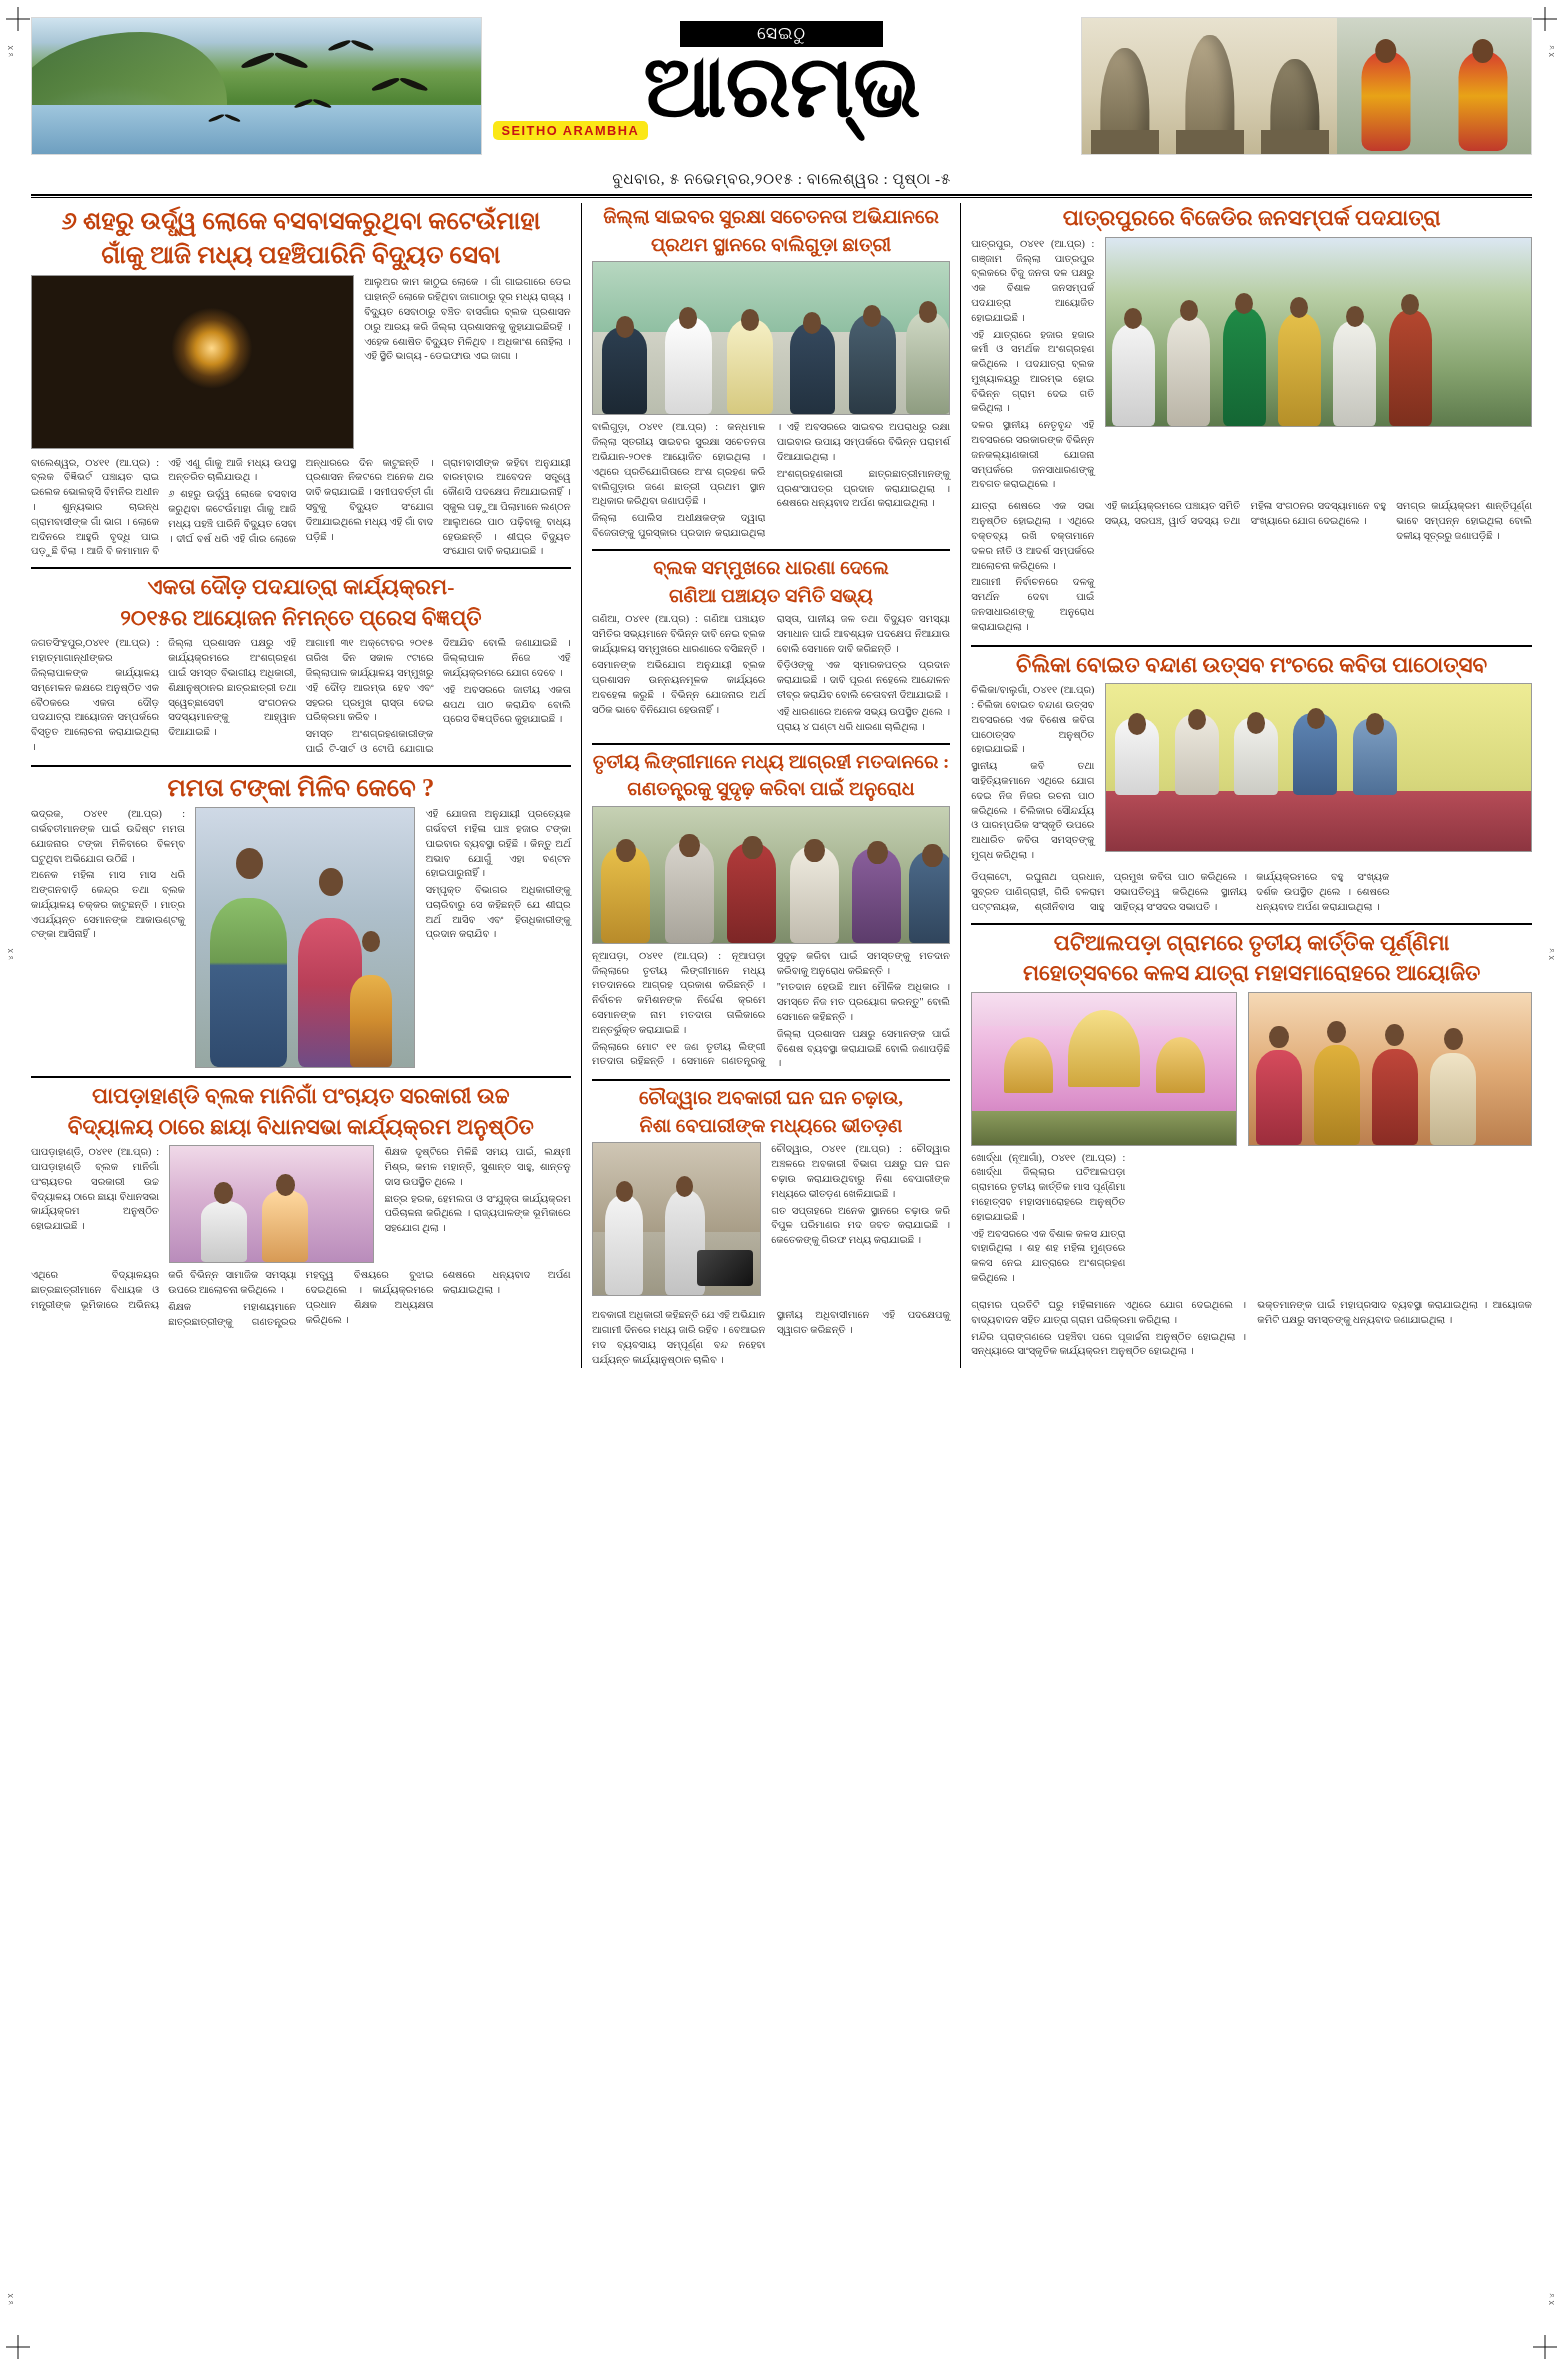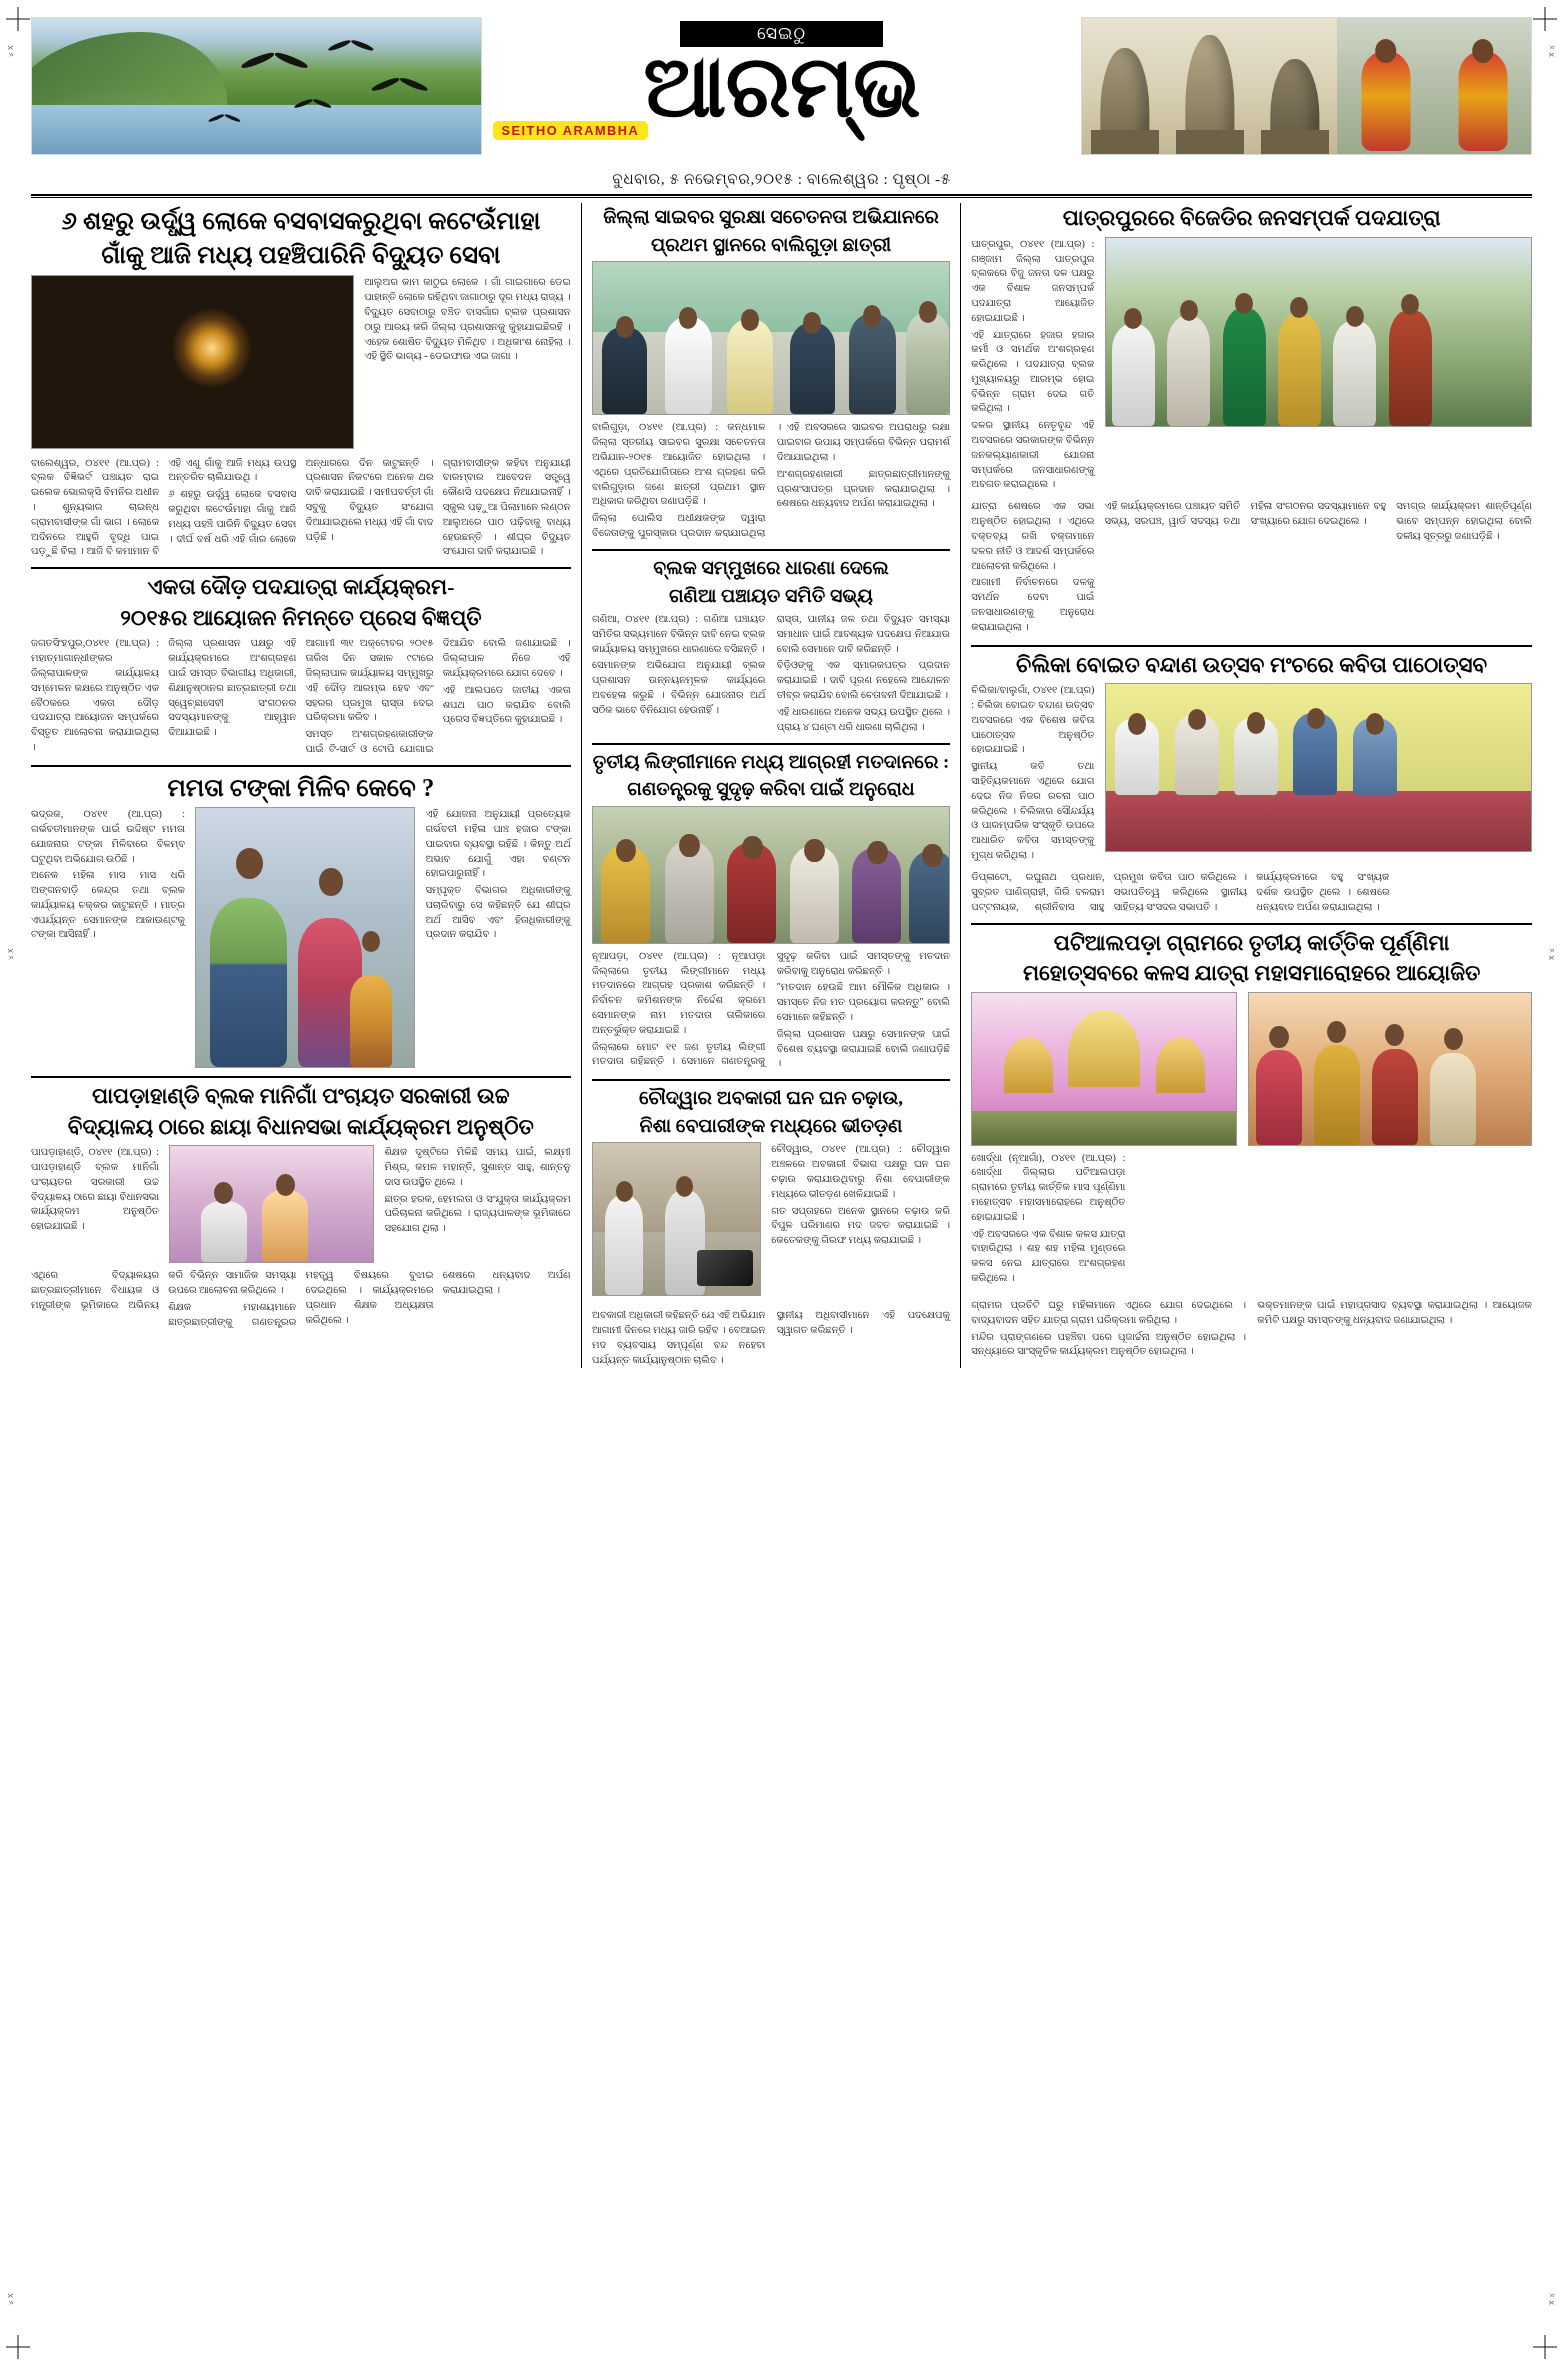--- a/index.html
+++ b/index.html
@@ -147,21 +147,21 @@
   .rule-thin { border-top:1px solid #000; margin-top:1.5px; }
 
   
   .cols{ display:flex; gap:0; margin-top:5.1px; }
   .col{ position:relative; }
   .col-a{ width:551px; padding-right:10.2px; }
   .col-b{ width:381px; padding:0 10.2px; border-left:1px solid #000; border-right:1px solid #000; }
   .col-c{ width:572px; padding-left:10.2px; }
 
   .hdl{
-    text-align:center; font-weight:bold; color:#000000; line-height:1.18;
+    text-align:center; font-weight:bold; color:#c2410c; line-height:1.18;
     margin:3.1px 0 5.1px;
   }
   .hdl-xl{ font-size:24.6px; }
   .hdl-lg{ font-size:21.5px; }
   .hdl-md{ font-size:19px; }
   .sep-thick{ border-top:2px solid #000; margin:8.2px 0 6.1px; }
 
   .photo{
     position:relative; overflow:hidden; border:0.5px solid #999;
   }
@@ -302,21 +302,21 @@
       <div class="sep-thick"></div>
 
       <div>
         <div class="hdl hdl-lg">ଏକତା ଦୌଡ଼ ପଦଯାତ୍ରା କାର୍ଯ୍ୟକ୍ରମ-</div>
         <div class="hdl hdl-lg">୨୦୧୫ର ଆୟୋଜନ ନିମନ୍ତେ ପ୍ରେସ ବିଜ୍ଞପ୍ତି</div>
         <div class="body4 txt" style="margin-top:5.1px;">
           <p>ଜଗତସିଂହପୁର,୦୪୧୧ (ଆ.ପ୍ର) : ମହାତ୍ମାଗାନ୍ଧୀଙ୍କର ଜିଲ୍ଲାପାଳଙ୍କ କାର୍ଯ୍ୟାଳୟ ସମ୍ମେଳନ କକ୍ଷରେ ଅନୁଷ୍ଠିତ ଏକ ବୈଠକରେ ଏକତା ଦୌଡ଼ ପଦଯାତ୍ରା ଆୟୋଜନ ସମ୍ପର୍କରେ ବିସ୍ତୃତ ଆଲୋଚନା କରାଯାଇଥିଲା ।</p>
           <p>ଜିଲ୍ଲା ପ୍ରଶାସନ ପକ୍ଷରୁ ଏହି କାର୍ଯ୍ୟକ୍ରମରେ ଅଂଶଗ୍ରହଣ ପାଇଁ ସମସ୍ତ ବିଭାଗୀୟ ଅଧିକାରୀ, ଶିକ୍ଷାନୁଷ୍ଠାନର ଛାତ୍ରଛାତ୍ରୀ ତଥା ସ୍ୱେଚ୍ଛାସେବୀ ସଂଗଠନର ସଦସ୍ୟମାନଙ୍କୁ ଆହ୍ୱାନ ଦିଆଯାଇଛି ।</p>
           <p>ଆଗାମୀ ୩୧ ଅକ୍ଟୋବର ୨୦୧୫ ତାରିଖ ଦିନ ସକାଳ ୯ଟାରେ ଜିଲ୍ଲାପାଳ କାର୍ଯ୍ୟାଳୟ ସମ୍ମୁଖରୁ ଏହି ଦୌଡ଼ ଆରମ୍ଭ ହେବ ଏବଂ ସହରର ପ୍ରମୁଖ ରାସ୍ତା ଦେଇ ପରିକ୍ରମା କରିବ ।</p>
           <p>ସମସ୍ତ ଅଂଶଗ୍ରହଣକାରୀଙ୍କ ପାଇଁ ଟି-ସାର୍ଟ ଓ ଟୋପି ଯୋଗାଇ ଦିଆଯିବ ବୋଲି ଜଣାଯାଇଛି । ଜିଲ୍ଲାପାଳ ନିଜେ ଏହି କାର୍ଯ୍ୟକ୍ରମରେ ଯୋଗ ଦେବେ ।</p>
-          <p>ଏହି ଆଲପଡେ ଜାତୀୟ ଏକତା ଶପଥ ପାଠ କରାଯିବ ବୋଲି ପ୍ରେସ ବିଜ୍ଞପ୍ତିରେ କୁହାଯାଇଛି ।</p>
+          <p>ଏହି ଅବସରରେ ଜାତୀୟ ଏକତା ଶପଥ ପାଠ କରାଯିବ ବୋଲି ପ୍ରେସ ବିଜ୍ଞପ୍ତିରେ କୁହାଯାଇଛି ।</p>
         </div>
       </div>
 
       <div class="sep-thick"></div>
 
       <div>
         <div class="hdl hdl-xl">ମମତା ଟଙ୍କା ମିଳିବ କେବେ ?</div>
         <div class="side-by" style="margin-top:4.1px;">
           <div class="txt" style="width:154px;">
             <p>ଭଦ୍ରକ, ୦୪୧୧ (ଆ.ପ୍ର) : ଗର୍ଭବତୀମାନଙ୍କ ପାଇଁ ଉଦ୍ଦିଷ୍ଟ ମମତା ଯୋଜନାର ଟଙ୍କା ମିଳିବାରେ ବିଳମ୍ବ ଘଟୁଥିବା ଅଭିଯୋଗ ଉଠିଛି ।</p>

